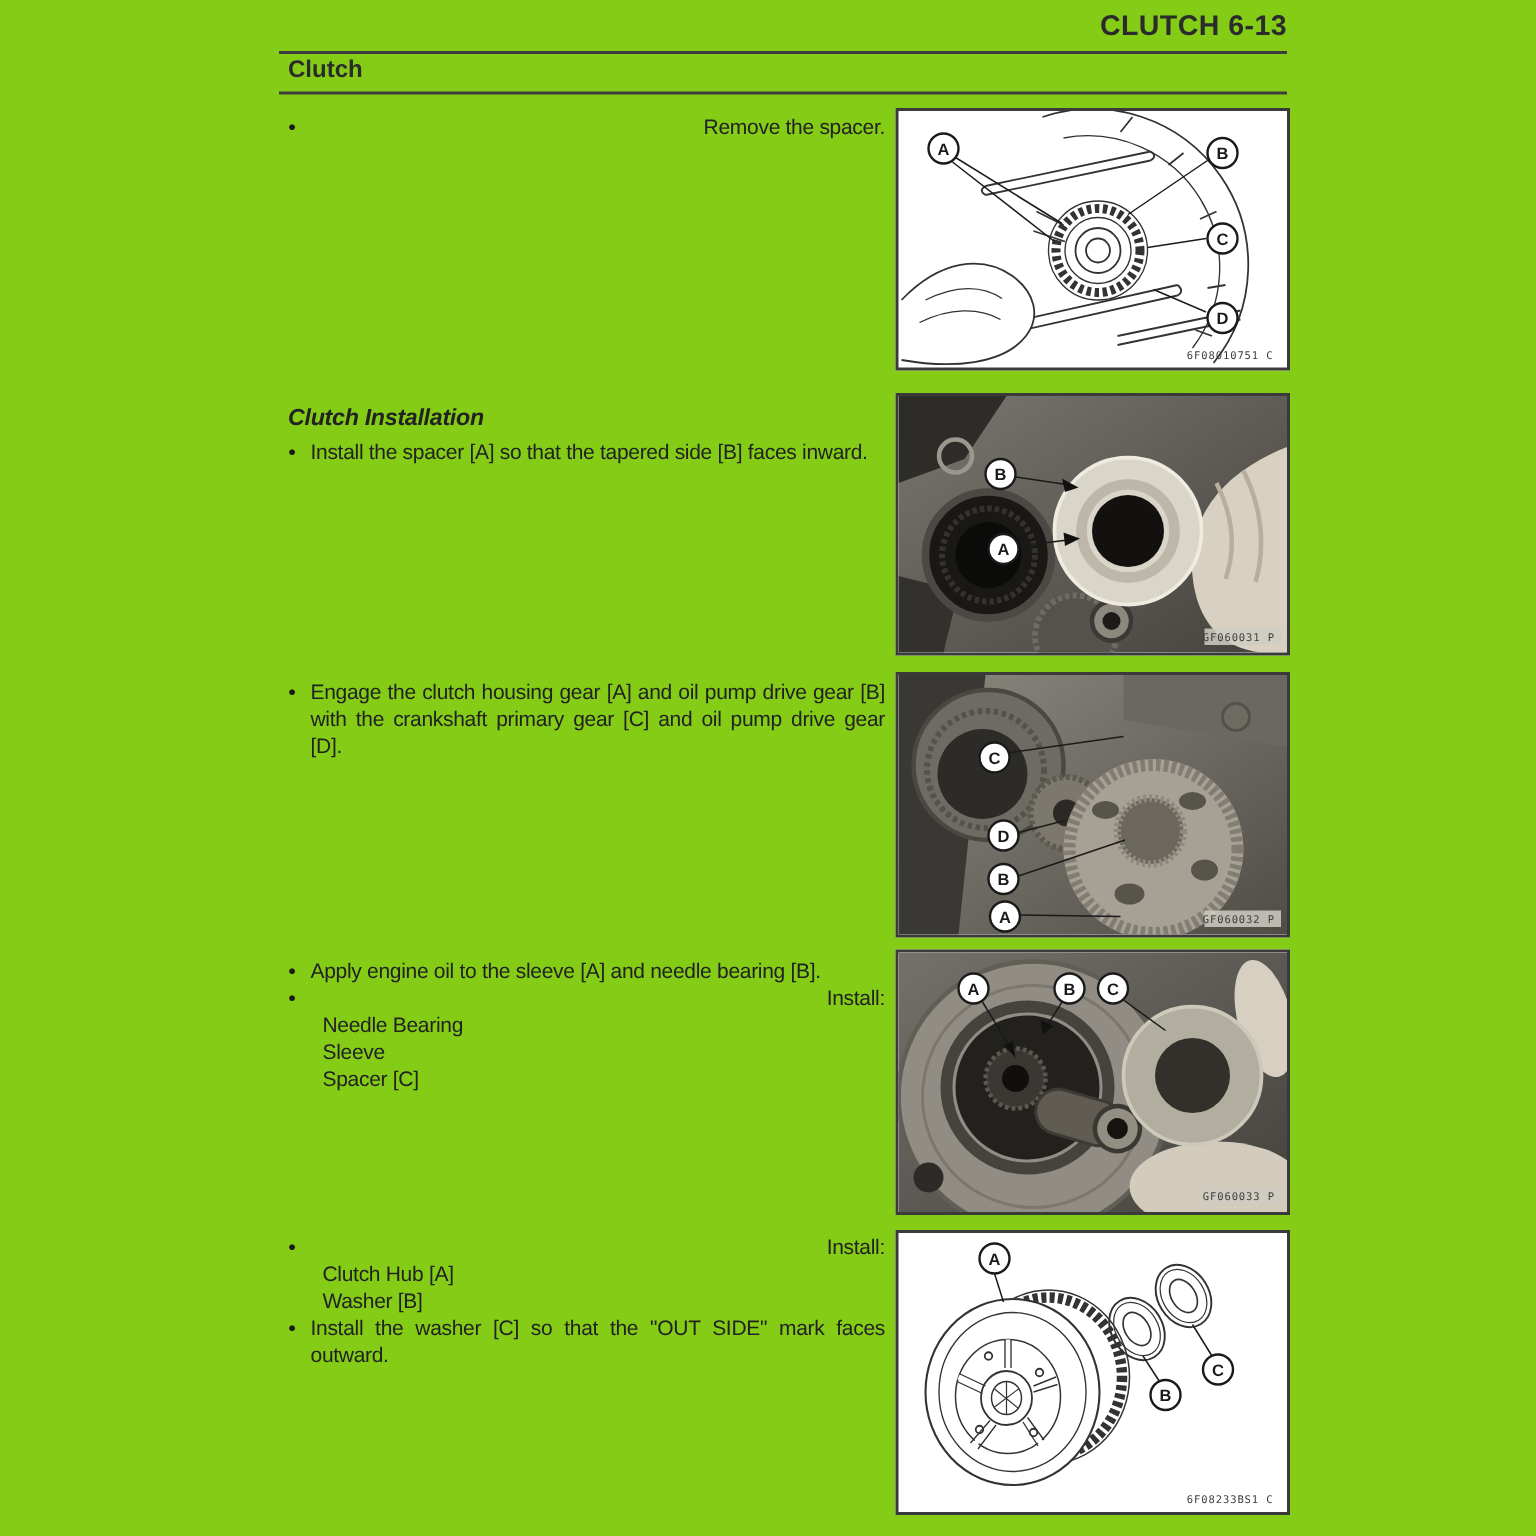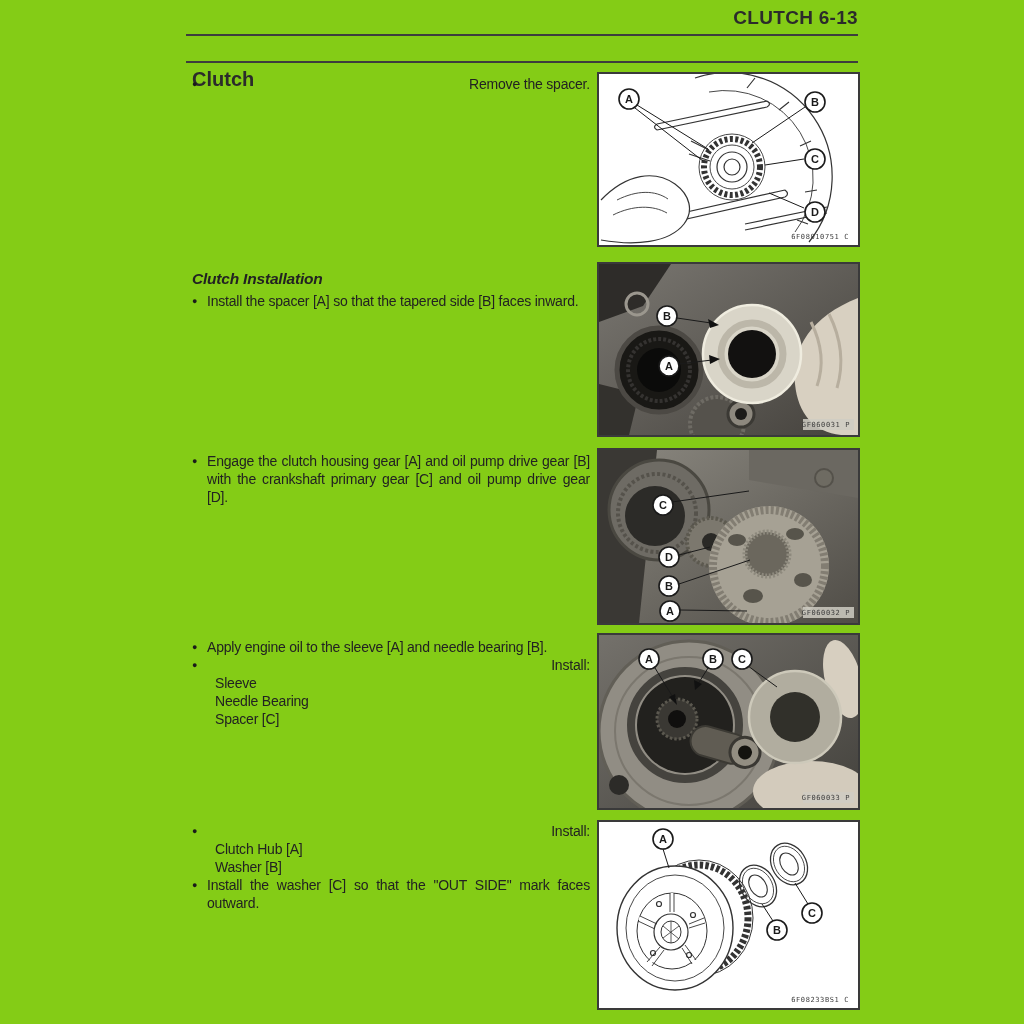--- a/index.html
+++ b/index.html
@@ -13,21 +13,21 @@
   .hdr{
     position:absolute;top:7px;left:186px;width:672px;
     text-align:right;font-size:19px;font-weight:bold;color:#2b2b2b;
     letter-spacing:.3px;
   }
   .rule{position:absolute;left:186px;width:672px;height:2px;background:#3d3d3d;}
   .rule-top{top:34px;}
   .rule-2{top:61px;}
   .sec-title{
     position:absolute;top:38px;left:192px;
-    font-size:20px;font-weight:bold;color:#2b2b2b;margin-top:30px;
+    font-size:16px;font-weight:bold;color:#2b2b2b;
   }
 
   .txt{
     position:absolute;left:192px;width:398px;
     font-size:14px;line-height:18px;color:#222;
     letter-spacing:-0.2px;
   }
   .subhead{
     font-size:15.5px;font-weight:bold;font-style:italic;
     margin:0 0 4px 0;color:#222;
@@ -77,22 +77,22 @@
     <p class="line bullet">Install the spacer [A] so that the tapered side [B] faces inward.</p>
   </div>
 
   <div class="txt" style="top:452px;">
     <p class="line bullet">Engage the clutch housing gear [A] and oil pump drive gear [B] with the crankshaft primary gear [C] and oil pump drive gear [D].</p>
   </div>
 
   <div class="txt" style="top:638px;">
     <p class="line bullet">Apply engine oil to the sleeve [A] and needle bearing [B].</p>
     <p class="line bullet short">Install:</p>
+    <p class="line sub">Needle Bearing</p>
     <p class="line sub">Sleeve</p>
-    <p class="line sub">Needle Bearing</p>
     <p class="line sub">Spacer [C]</p>
   </div>
 
   <div class="txt" style="top:822px;">
     <p class="line bullet short">Install:</p>
     <p class="line sub">Clutch Hub [A]</p>
     <p class="line sub">Washer [B]</p>
     <p class="line bullet">Install the washer [C] so that the "OUT SIDE" mark faces outward.</p>
   </div>
 

